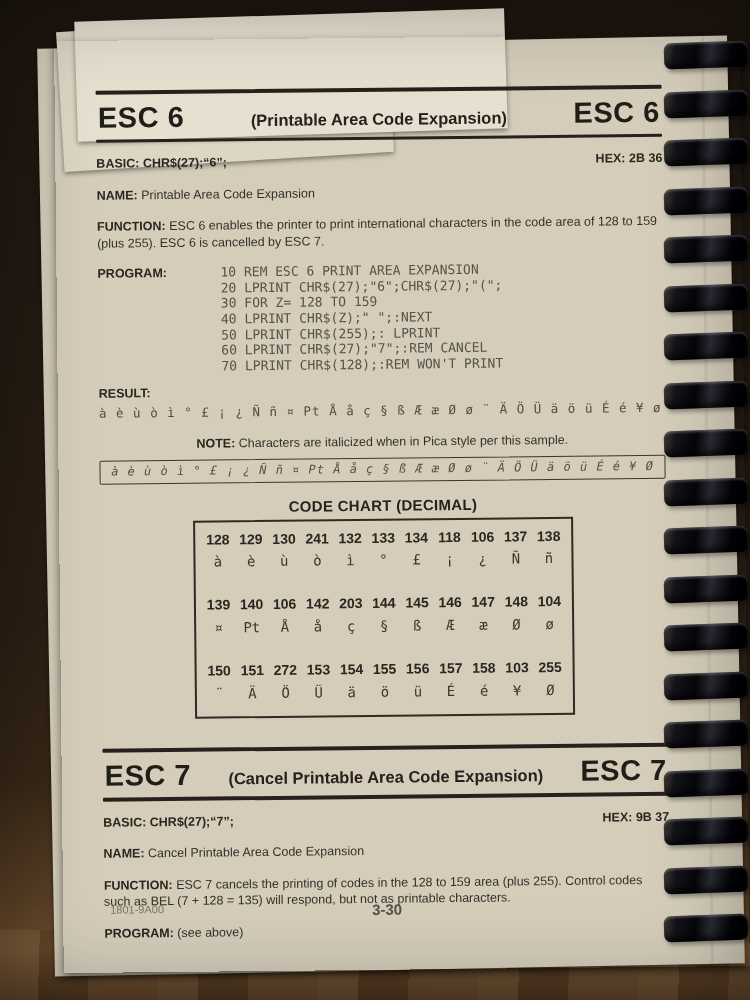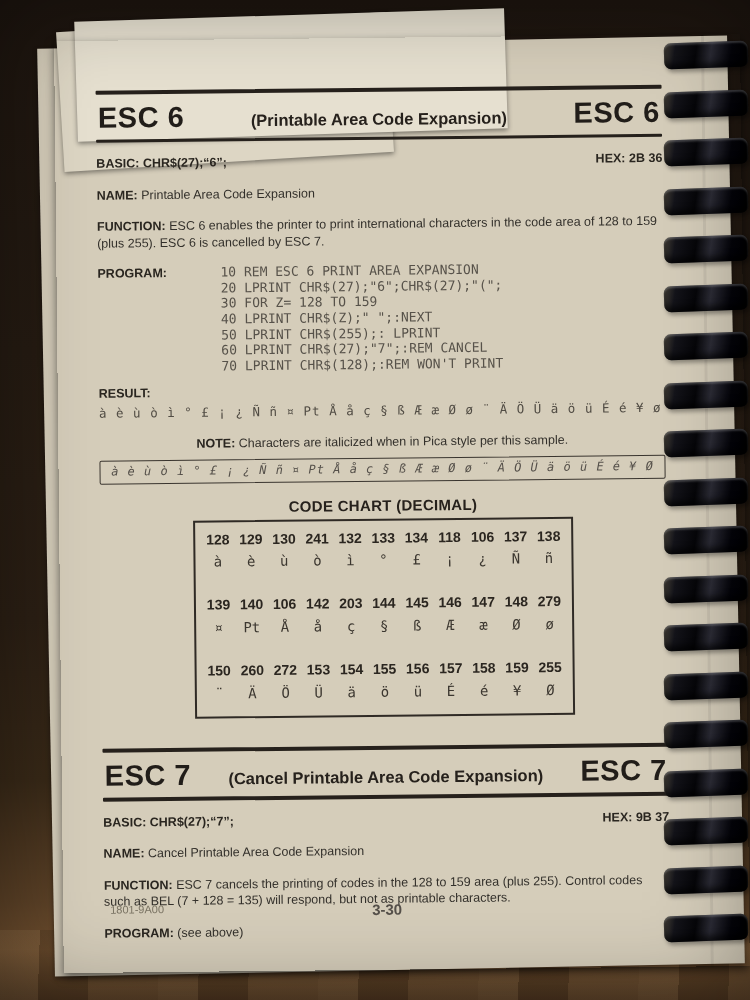--- a/index.html
+++ b/index.html
@@ -147,48 +147,48 @@
               <span>139</span>
               <span>140</span>
               <span>106</span>
               <span>142</span>
               <span>203</span>
               <span>144</span>
               <span>145</span>
               <span>146</span>
               <span>147</span>
               <span>148</span>
-              <span>279</span>
+              <span>104</span>
             </div>
             <div class="chart-line glyphs">
               <span>¤</span>
               <span>Pt</span>
               <span>Å</span>
               <span>å</span>
               <span>ç</span>
               <span>§</span>
               <span>ß</span>
               <span>Æ</span>
               <span>æ</span>
               <span>Ø</span>
               <span>ø</span>
             </div>
           </div>
           <div class="chart-group">
             <div class="chart-line codes">
               <span>150</span>
-              <span>260</span>
+              <span>151</span>
               <span>272</span>
               <span>153</span>
               <span>154</span>
               <span>155</span>
               <span>156</span>
               <span>157</span>
               <span>158</span>
-              <span>159</span>
+              <span>103</span>
               <span>255</span>
             </div>
             <div class="chart-line glyphs">
               <span>¨</span>
               <span>Ä</span>
               <span>Ö</span>
               <span>Ü</span>
               <span>ä</span>
               <span>ö</span>
               <span>ü</span>

